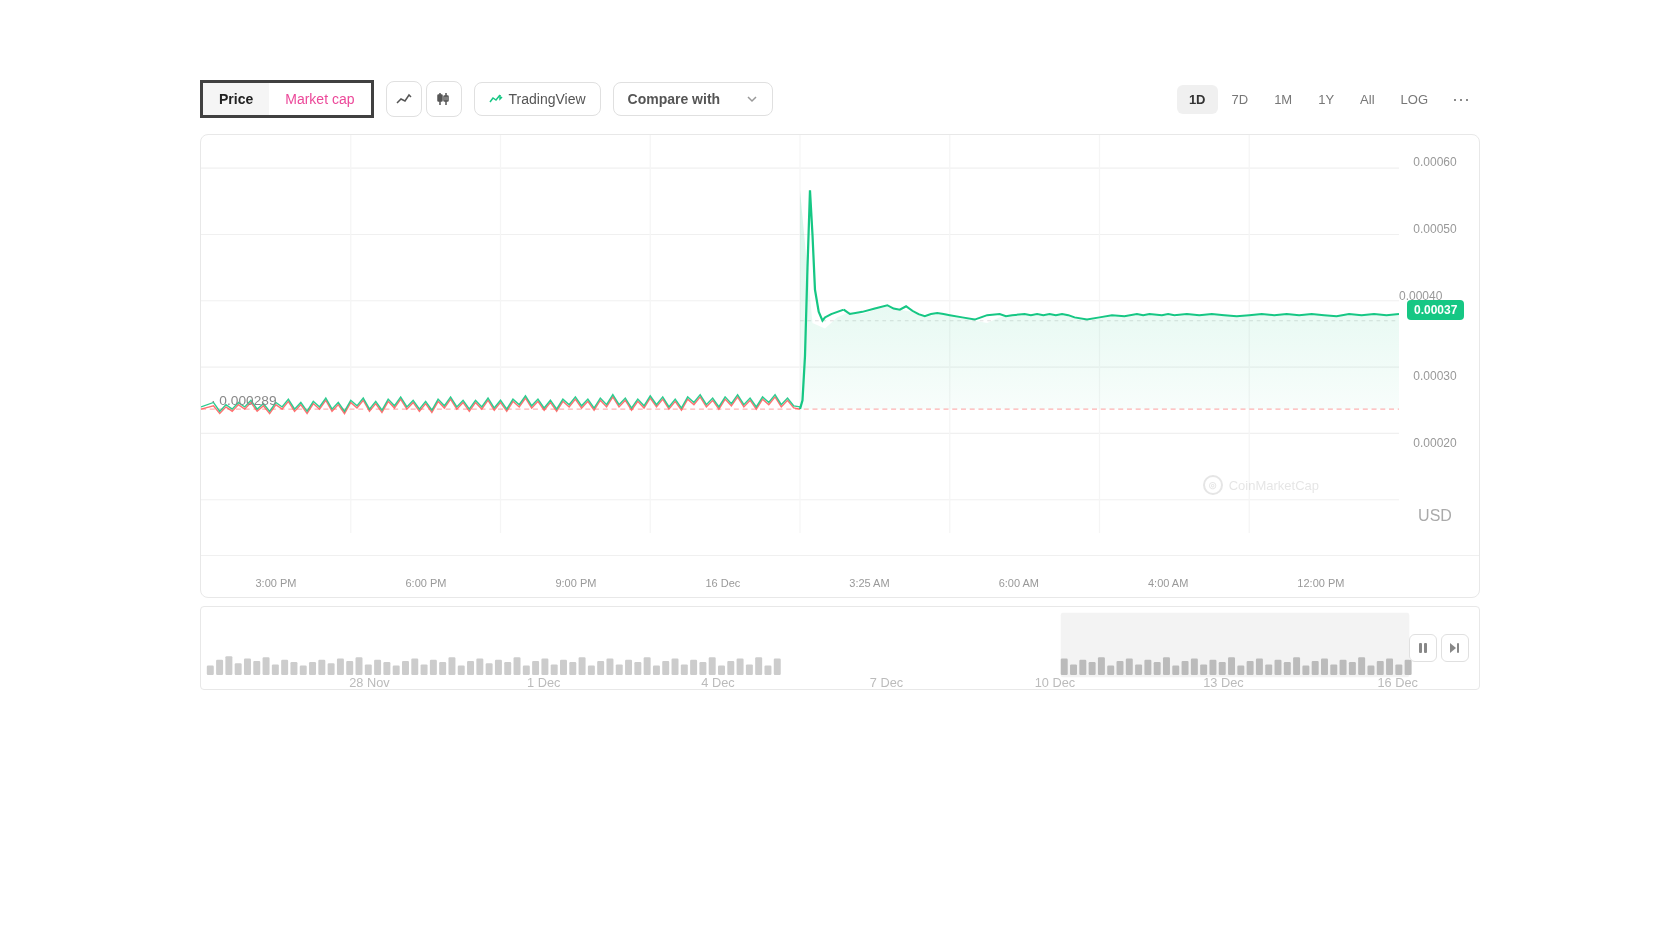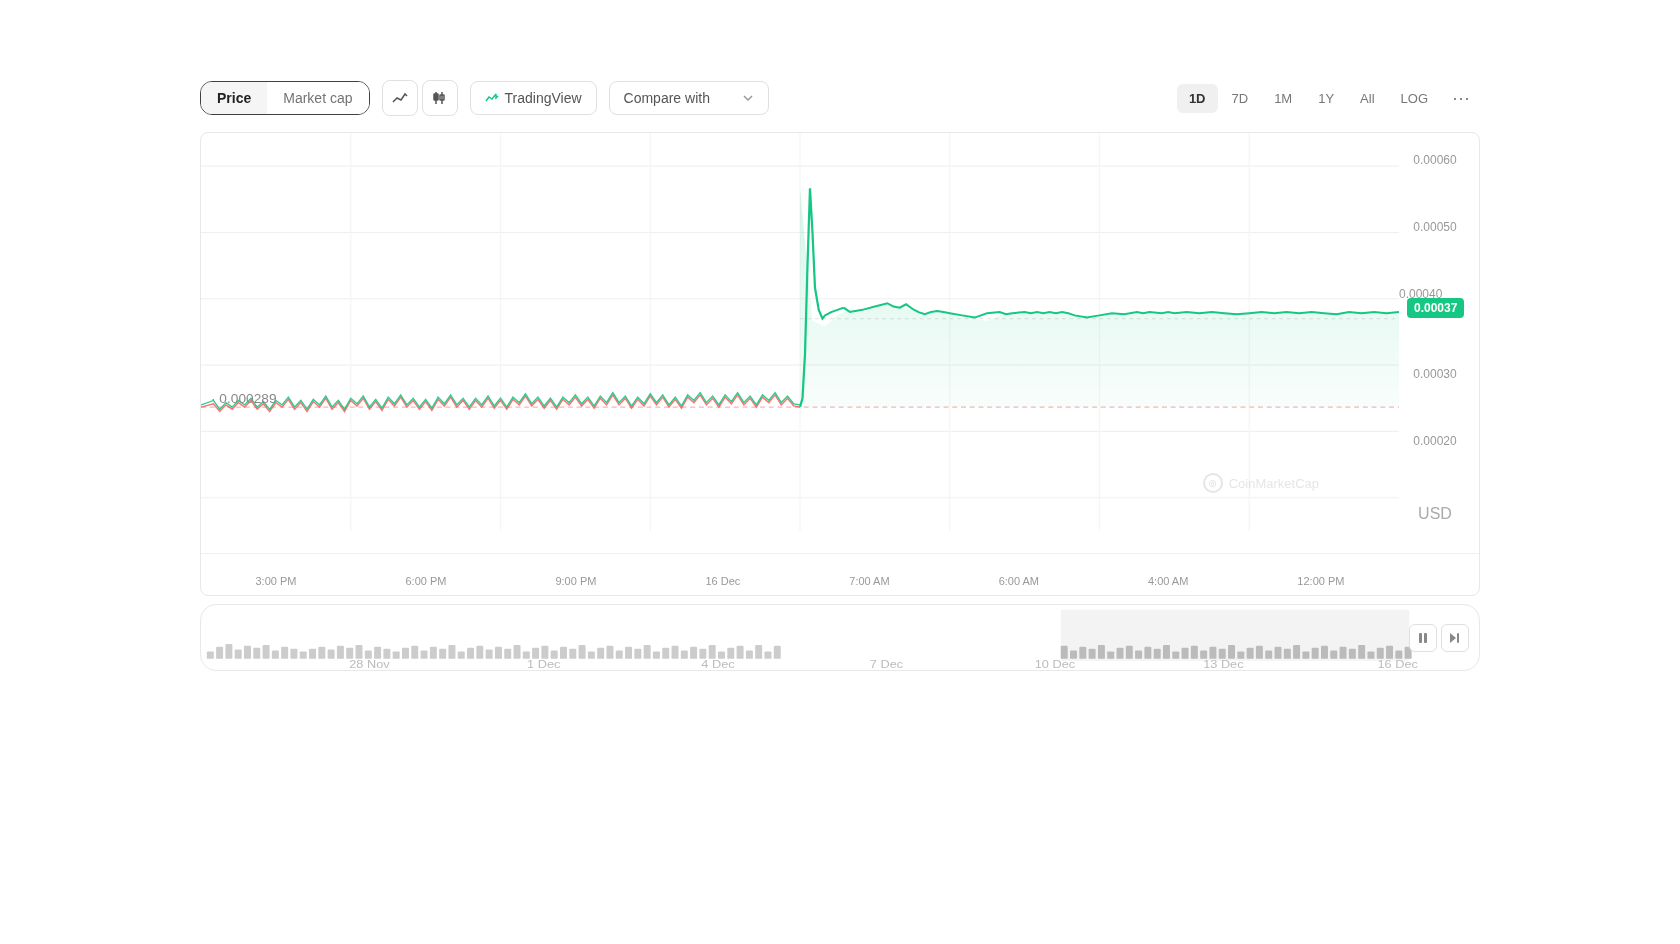--- a/index.html
+++ b/index.html
@@ -19,33 +19,33 @@
     .toolbar {
       display: flex;
       align-items: center;
       gap: 12px;
       margin-bottom: 16px;
       flex-wrap: wrap;
     }
 
     .tab-group {
       display: flex;
-      border: 1px solid #404040;
-      border-radius: 12px;
+      border: 3px solid #404040;
+      border-radius: 0;
       overflow: hidden;
       align-items: center;
     }
 
     .tab-btn {
       padding: 8px 16px;
       background: #fff;
       border: none;
       cursor: pointer;
       font-size: 14px;
-      color: #737373;
+      color: #ec4899;
       transition: background 0.2s;
     }
     .tab-btn.active {
       background: #f5f5f5;
       font-weight: 600;
       color: #222;
     }
 
     .icon-btn {
       width: 36px;
@@ -85,20 +85,21 @@
       align-items: center;
       gap: 6px;
       padding: 8px 14px;
       border: 1px solid #e0e0e0;
       border-radius: 8px;
       background: #fff;
       cursor: pointer;
       font-size: 14px;
       color: #555;
       min-width: 160px;
+      font-weight: bold;
     }
 
     .spacer { flex: 1; }
 
     .time-group {
       display: flex;
       align-items: center;
       gap: 2px;
     }
 
@@ -187,25 +188,25 @@
       padding: 21px 0 8px 0;
       font-size: 11px;
       color: #999;
       border-top: 1px solid #f0f0f0;
       margin-left: 0;
     }
 
     
     .minimap-container {
       border: 1px solid #e8e8e8;
-      border-radius: 16px;
+      border-radius: 4px;
       background: #fff;
       padding: 0;
       position: relative;
-      height: 67px;
+      height: 84px;
       overflow: hidden;
     }
 
     .minimap-inner {
       display: flex;
       height: 100%;
       position: relative;
     }
 
     .minimap-chart {
@@ -396,21 +397,21 @@
         </span>
         <span style="font-size:16px; color:#aaa; margin-top:4px;">USD</span>
       </div>
     </div>
 
     <div class="x-axis" style="padding-left:0; padding-right:80px;">
       <span>3:00 PM</span>
       <span>6:00 PM</span>
       <span>9:00 PM</span>
       <span>16 Dec</span>
-      <span>7:00 AM</span>
+      <span>3:25 AM</span>
       <span>6:00 AM</span>
       <span>4:00 AM</span>
       <span>12:00 PM</span>
     </div>
   </div>
 
   <div class="minimap-container">
     <div class="minimap-inner">
       <div class="minimap-chart">
         <svg width="100%" height="100%" viewBox="0 0 1100 70" preserveAspectRatio="none">

